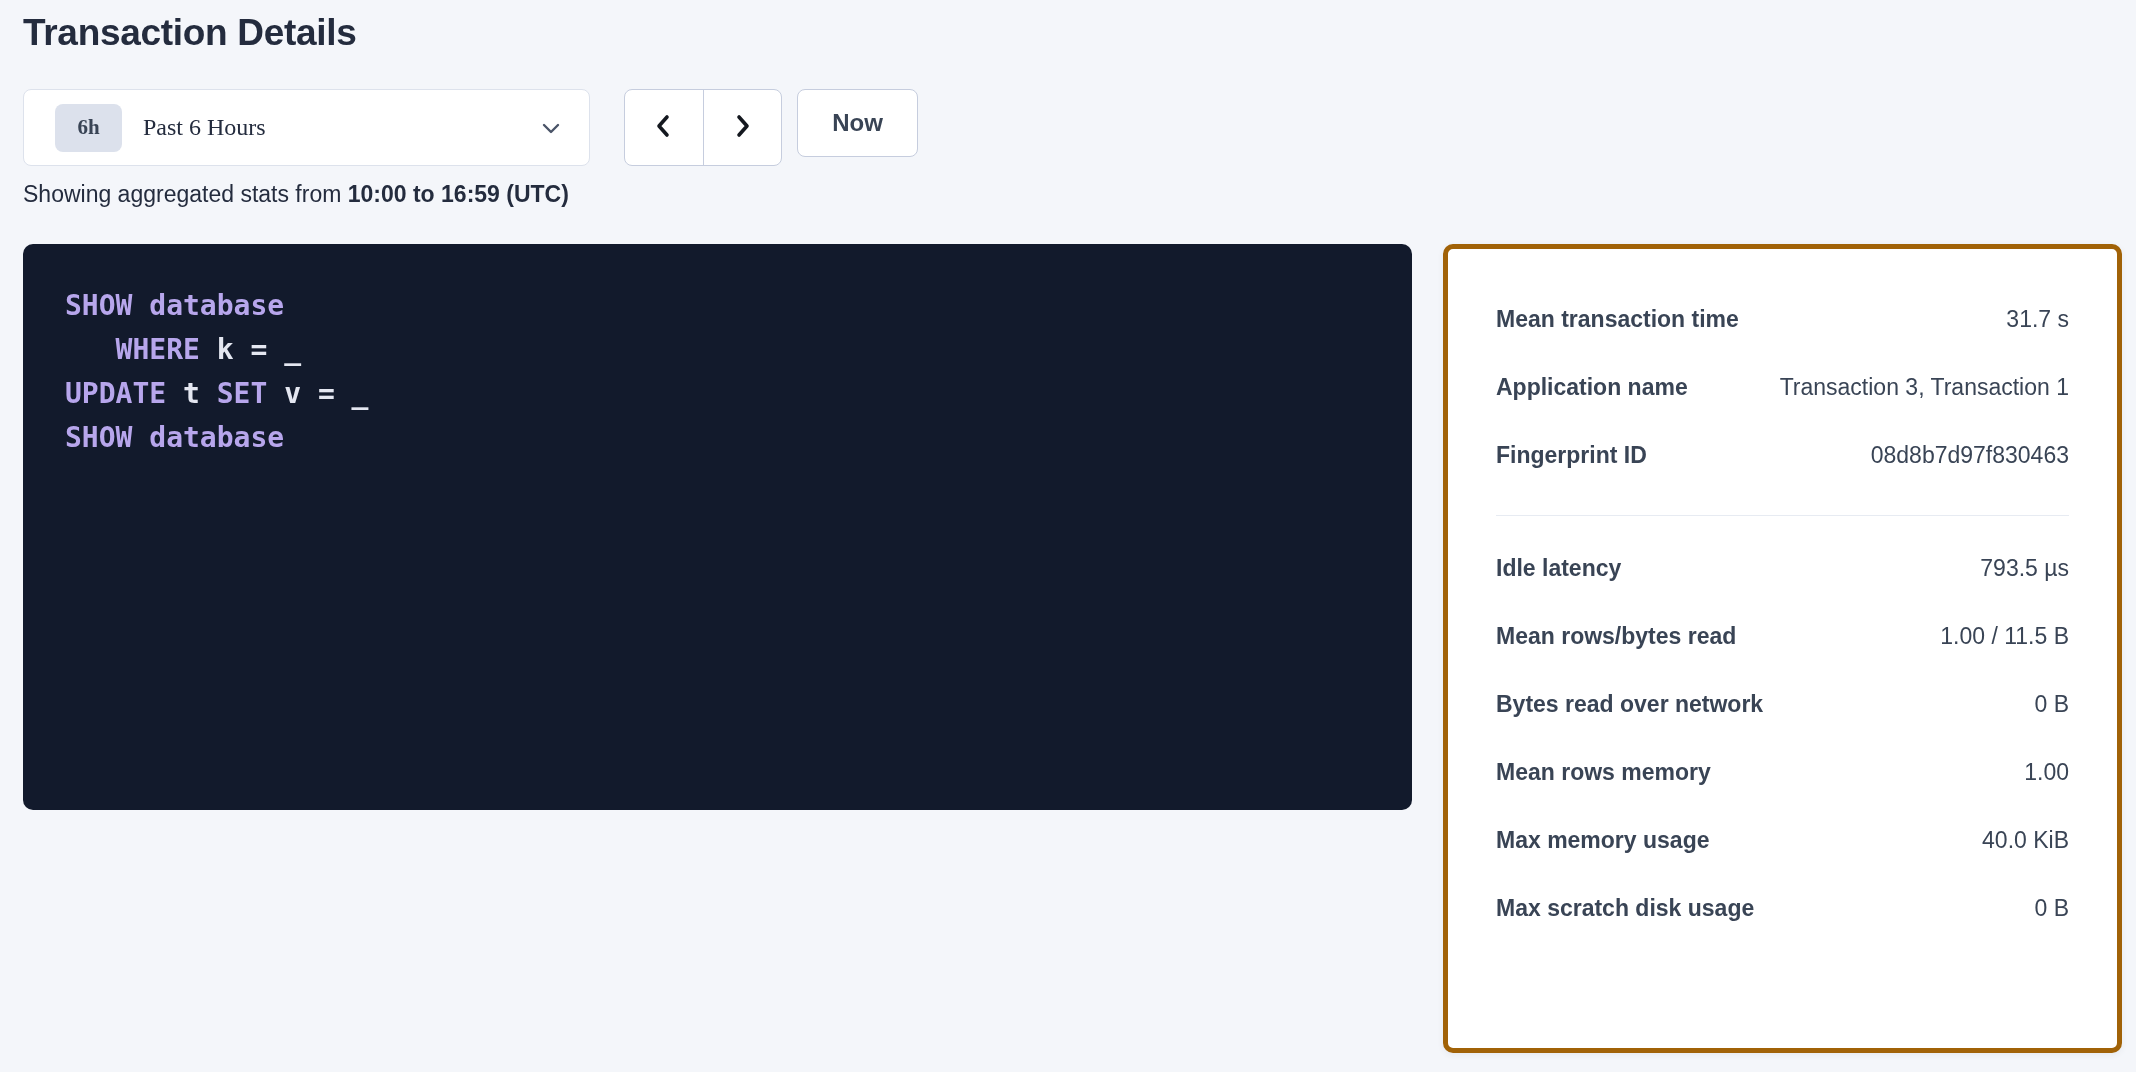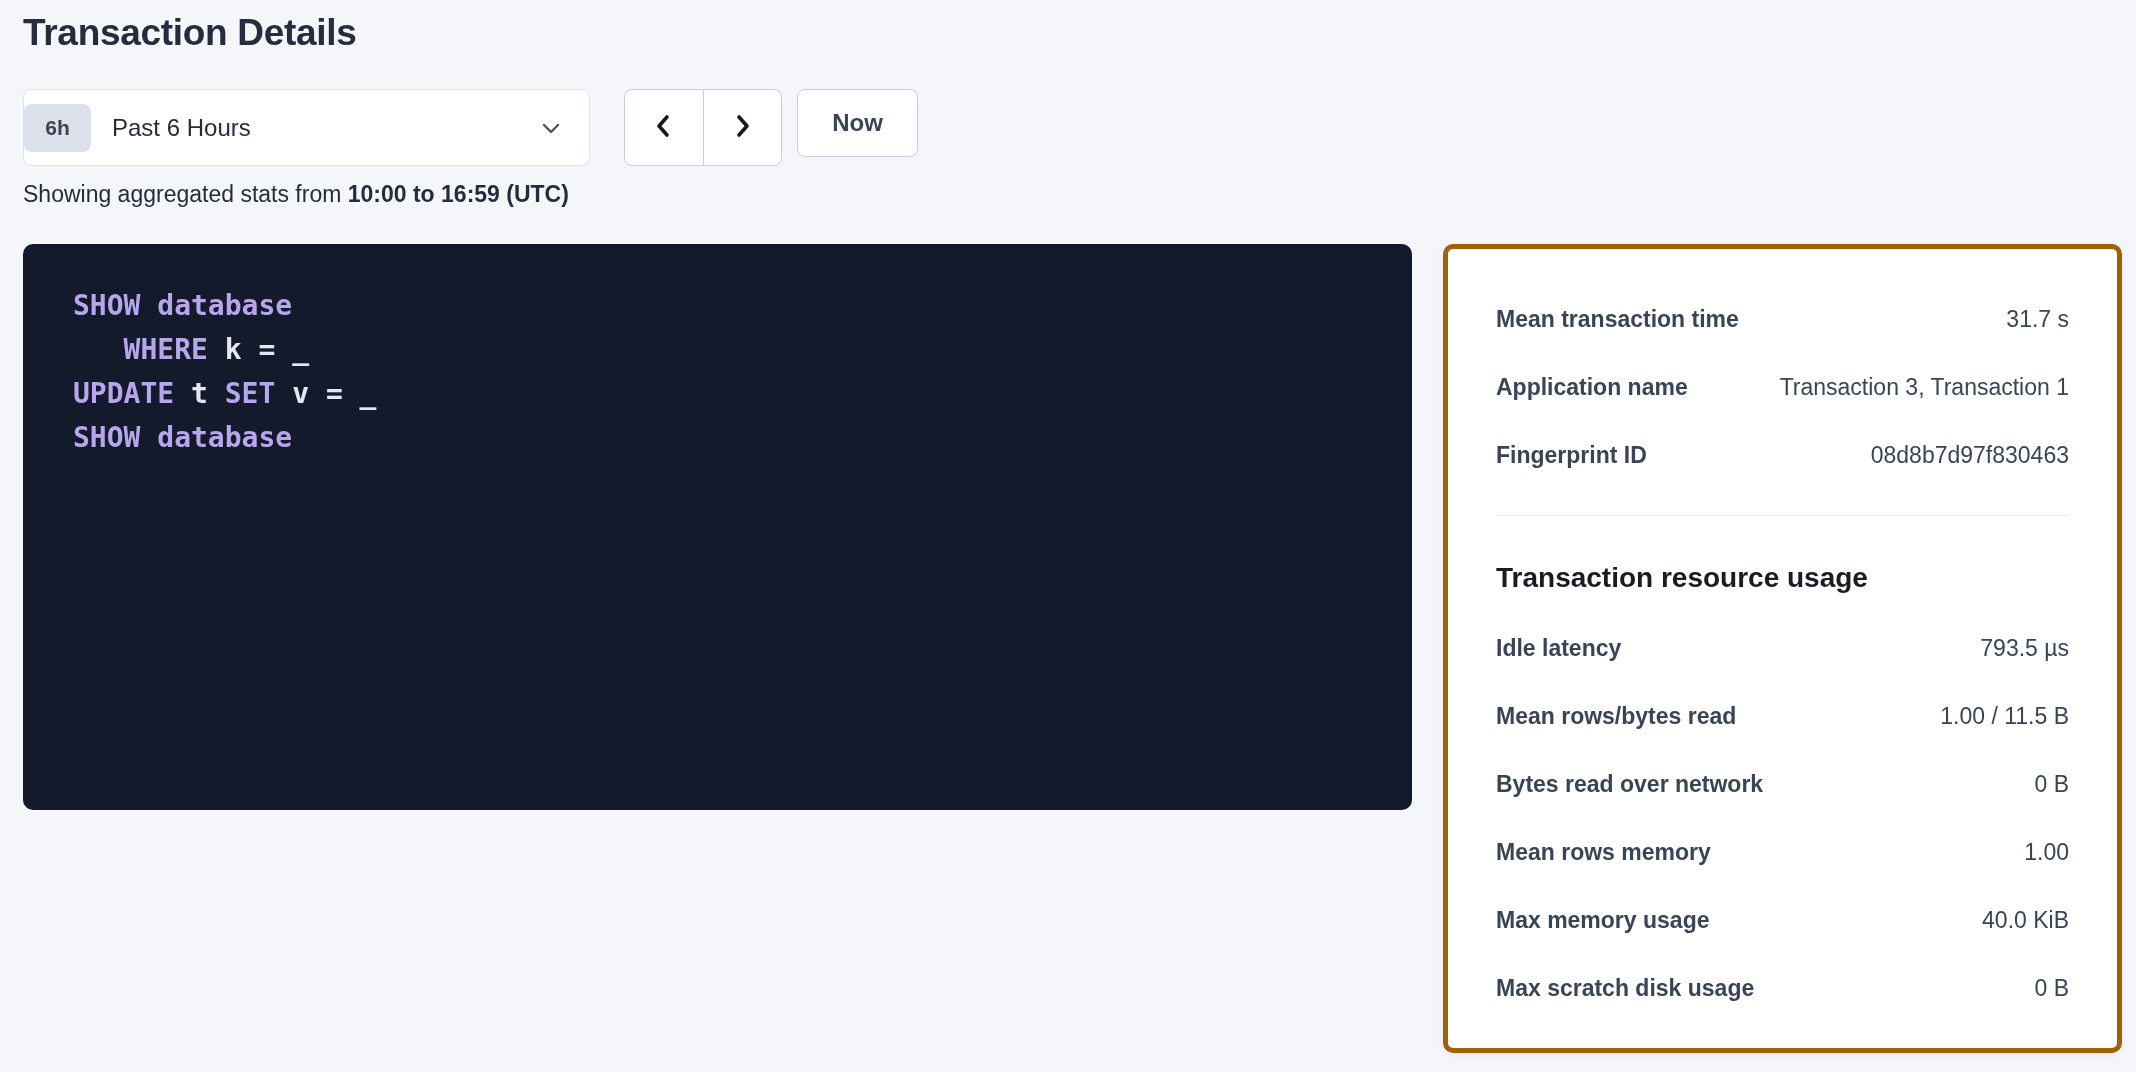--- a/index.html
+++ b/index.html
@@ -10,22 +10,23 @@
     color:#242c3e;
   }
   .page-title{
     position:absolute; left:23px; top:12px;
     font-size:37px; font-weight:700; color:#242c3e; letter-spacing:-0.3px;
   }
   
   .range-select{
     position:absolute; left:23px; top:89px; width:567px; height:77px;
     background:#ffffff; border:1px solid #dde2ec; border-radius:8px;
-    box-sizing:border-box; display:flex; align-items:center; 
+    box-sizing:border-box; display:flex; align-items:center; padding-left:31px;
     cursor:pointer;
+    font-family:Liberation Serif, serif;
   }
   .range-badge{
     background:#dce1ec; color:#394455; font-weight:700; font-size:21px;
     border-radius:8px; width:67px; height:48px;
     display:flex; align-items:center; justify-content:center;
   }
   .range-label{ margin-left:21px; font-size:24px; color:#242c3e; }
   .select-caret{ position:absolute; right:26px; top:50%; transform:translateY(-50%); display:flex; }
   .arrow-group{
     position:absolute; left:624px; top:89px; width:158px; height:77px;
@@ -47,21 +48,21 @@
     position:absolute; left:23px; top:181px; font-size:23px; color:#242c3e;
   }
   .stats-summary b{ font-weight:700; }
   
   .sql-box{
     position:absolute; left:23px; top:244px; width:1389px; height:566px;
     border-radius:10px; box-sizing:border-box; padding:40px 42px;
     font-family:"DejaVu Sans Mono","Liberation Mono",monospace;
     font-size:28px; font-weight:600; line-height:44px;
   }
-  .code-line{ white-space:pre;margin-left:8px; }
+  .code-line{ white-space:pre; }
   
   .details-card{
     position:absolute; left:1443px; top:244px; width:679px; height:809px;
     background:#ffffff; border:5px solid #a16207; border-radius:10px;
     box-sizing:border-box; padding:36px 48px 0 48px;
     box-shadow:0 2px 6px rgba(60,66,87,0.07);
   }
   .detail-row{
     height:68px; display:flex; justify-content:space-between; align-items:center;
     font-size:23px;
@@ -126,21 +127,20 @@
         <div class="detail-row">
           <span class="detail-label">Application name</span>
           <span class="detail-value">Transaction 3, Transaction 1</span>
         </div>
         <div class="detail-row">
           <span class="detail-label">Fingerprint ID</span>
           <span class="detail-value">08d8b7d97f830463</span>
         </div>
       </div>
     <hr class="card-divider">
-    <div class="resource-heading">Transaction resource usage</div>
     <div class="resource-rows" id="resource-rows">
         <div class="detail-row">
           <span class="detail-label">Idle latency</span>
           <span class="detail-value">793.5 µs</span>
         </div>
         <div class="detail-row">
           <span class="detail-label">Mean rows/bytes read</span>
           <span class="detail-value">1.00 / 11.5 B</span>
         </div>
         <div class="detail-row">

